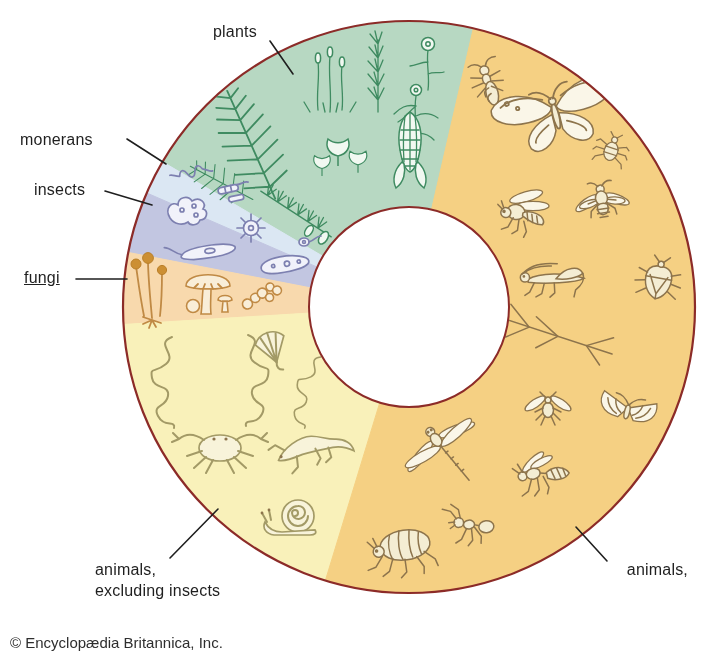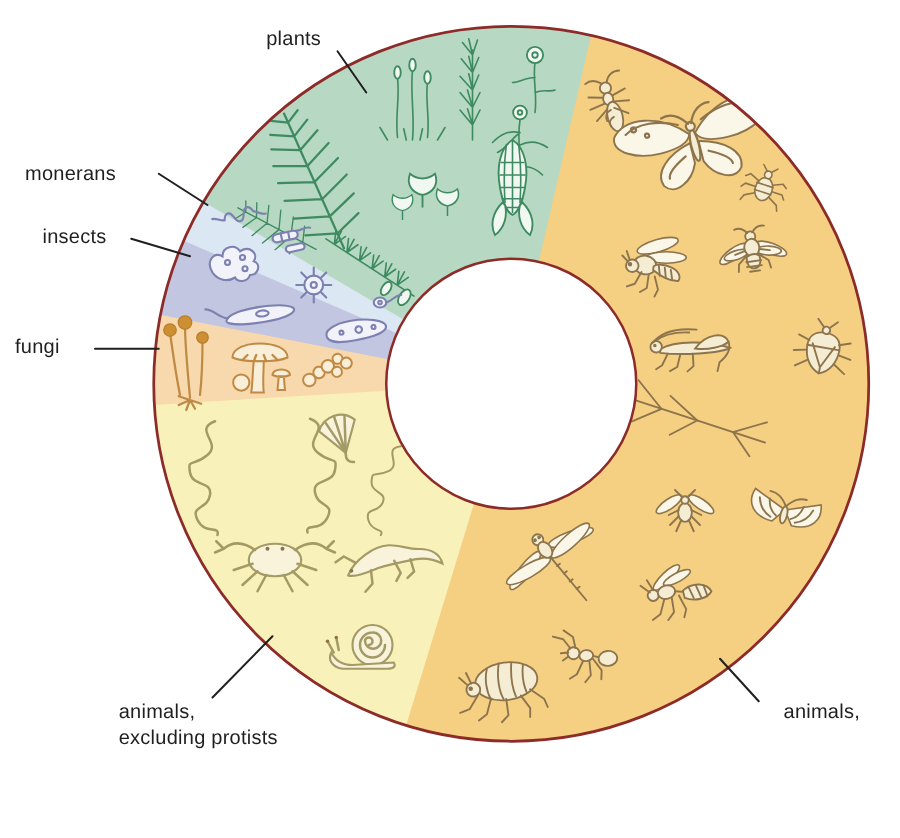--- a/index.html
+++ b/index.html
@@ -305,23 +305,24 @@
     <line class="ldr" x1="105" y1="191" x2="152" y2="205"></line>
     <line class="ldr" x1="76" y1="279" x2="127" y2="279"></line>
     <line class="ldr" x1="170" y1="558" x2="218" y2="509"></line>
     <line class="ldr" x1="607" y1="561" x2="576" y2="527"></line>
   </g>
 </svg>
 
 <div class="lbl" style="left:213px;top:21px;">plants</div>
 <div class="lbl" style="left:20px;top:129px;">monerans</div>
 <div class="lbl" style="left:34px;top:179px;">insects</div>
-<div class="lbl" style="left:12px;top:267px;">fungi</div>
+<div class="lbl" style="left:24px;top:267px;text-decoration:underline;">fungi</div>
 <div class="lbl" style="left:95px;top:559px;">
   <div>animals,</div>
-  <div>excluding protists</div>
+  <div>excluding insects</div>
 </div>
 <div class="lbl right" style="right:32px;top:559px;">
   <div>animals,</div>
 </div>
 
+<div id="credit">© Encyclopædia Britannica, Inc.</div>
 
 </div>
 
 </body></html>

